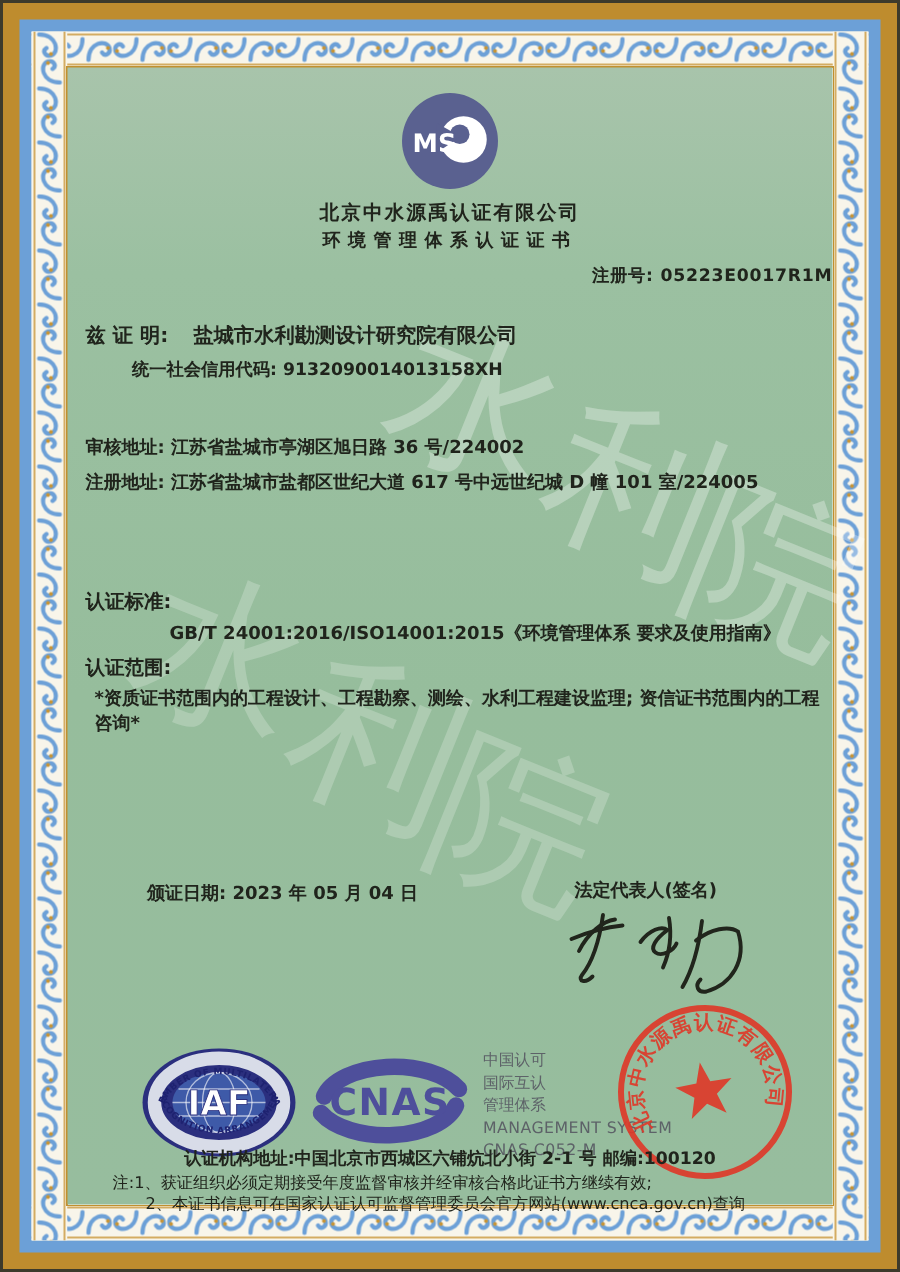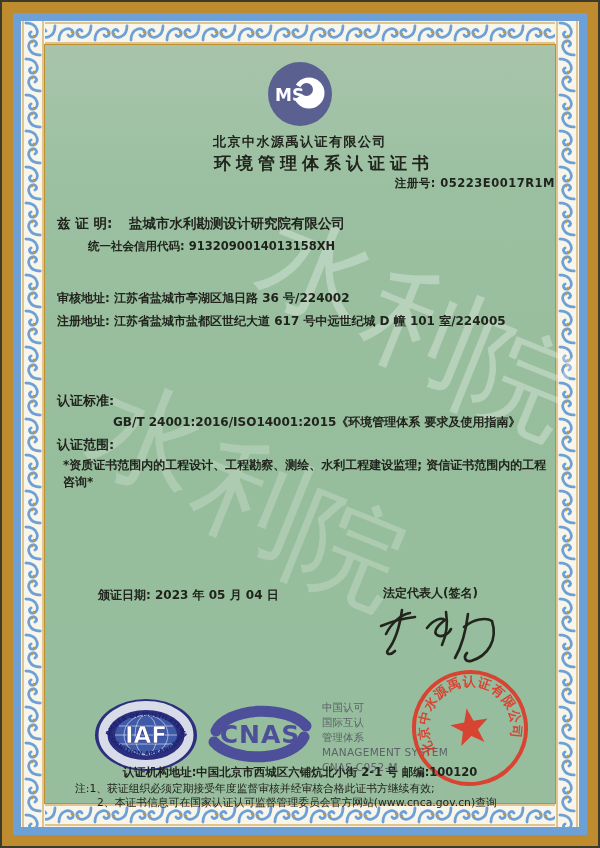--- a/index.html
+++ b/index.html
@@ -22,21 +22,21 @@
   .strip-left{left:21px;top:21px;width:24px;height:806px;}
   .strip-right{left:555px;top:21px;width:24px;height:806px;}
 
   .abs{position:absolute;}
   .ink{color:#20241c;}
   .b{font-weight:bold;}
   .center{left:45px;width:510px;text-align:center;}
 
   .logo-msc{left:262px;top:60px;width:76px;height:70px;}
   .issuer{top:133px;font-size:13px;letter-spacing:1.5px;}
-  .cert-title{top:152px;font-size:17px;letter-spacing:5px;padding-left:24px;}
+  .cert-title{top:152px;font-size:12px;letter-spacing:5px;}
   .regno{top:176px;left:300px;width:255px;font-size:11.5px;letter-spacing:.5px;}
 
   .certify{left:57px;top:215px;font-size:13.5px;}
   .certify .company{font-size:13.5px;margin-left:12px;}
   .creditcode{left:88px;top:239px;font-size:11.5px;}
 
   .addr1{left:57px;top:290px;font-size:12px;}
   .addr2{left:57px;top:313px;font-size:12px;}
 
   .std-label{left:57px;top:392px;font-size:13px;}

